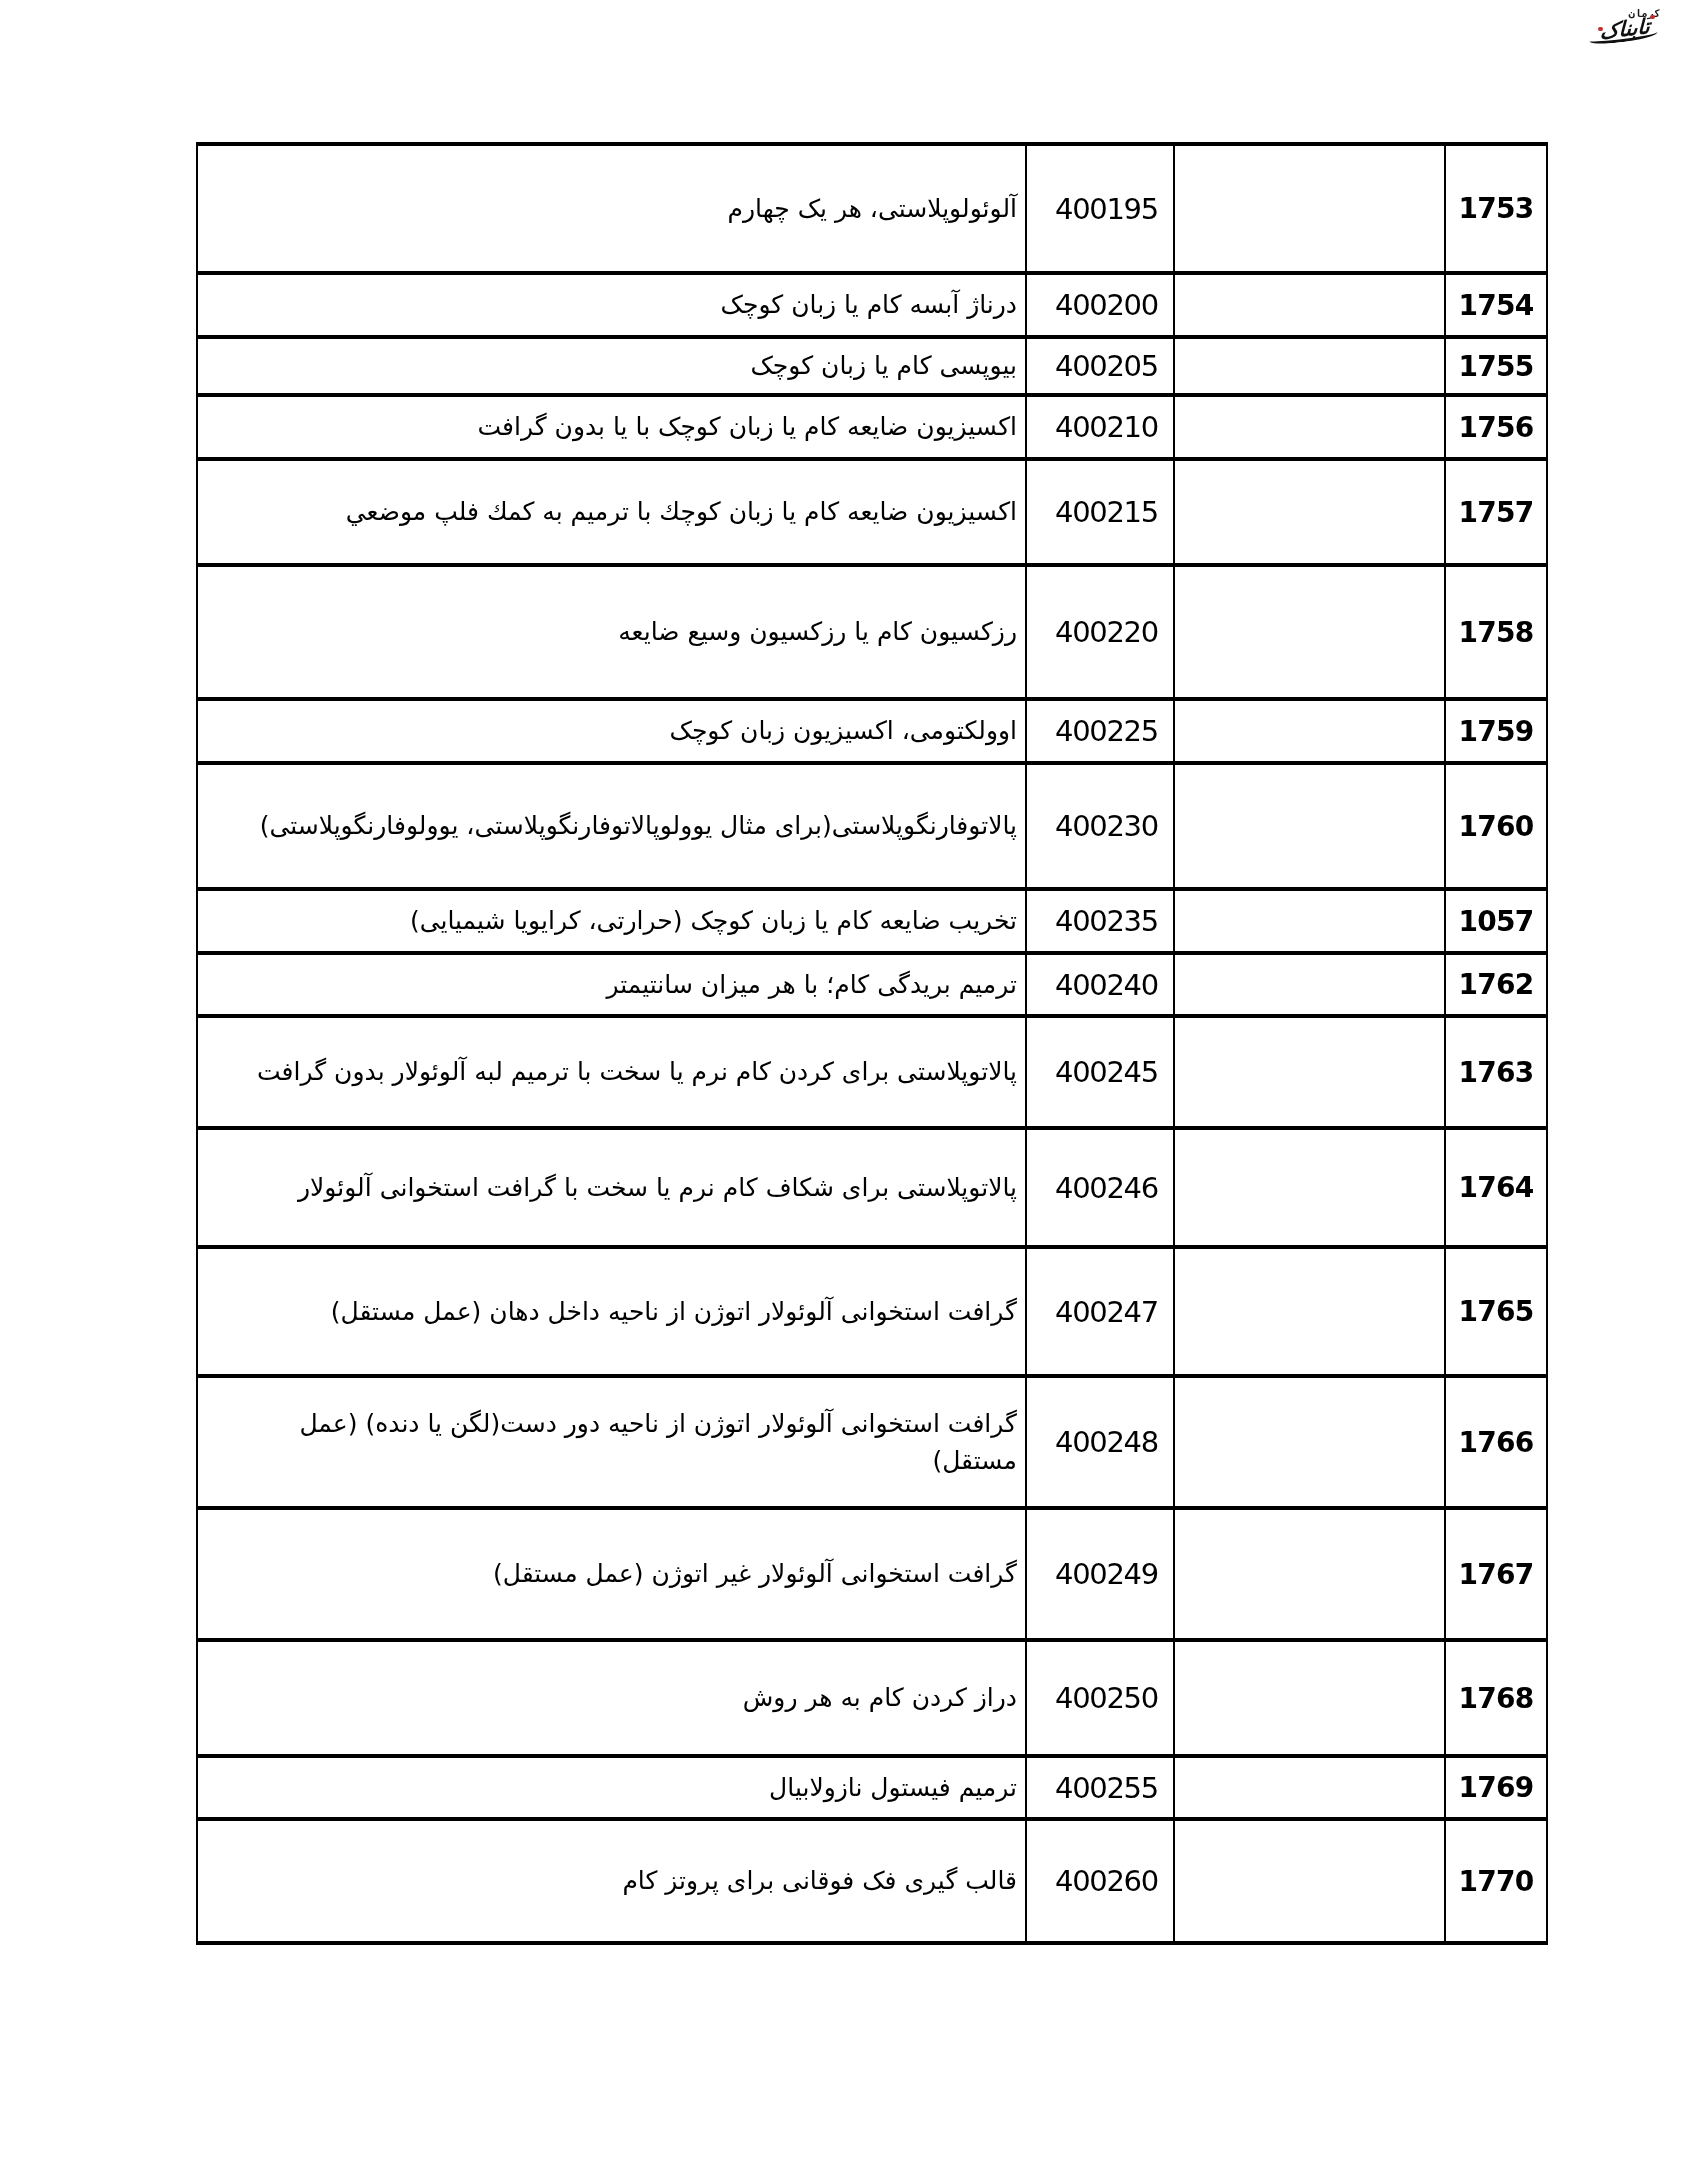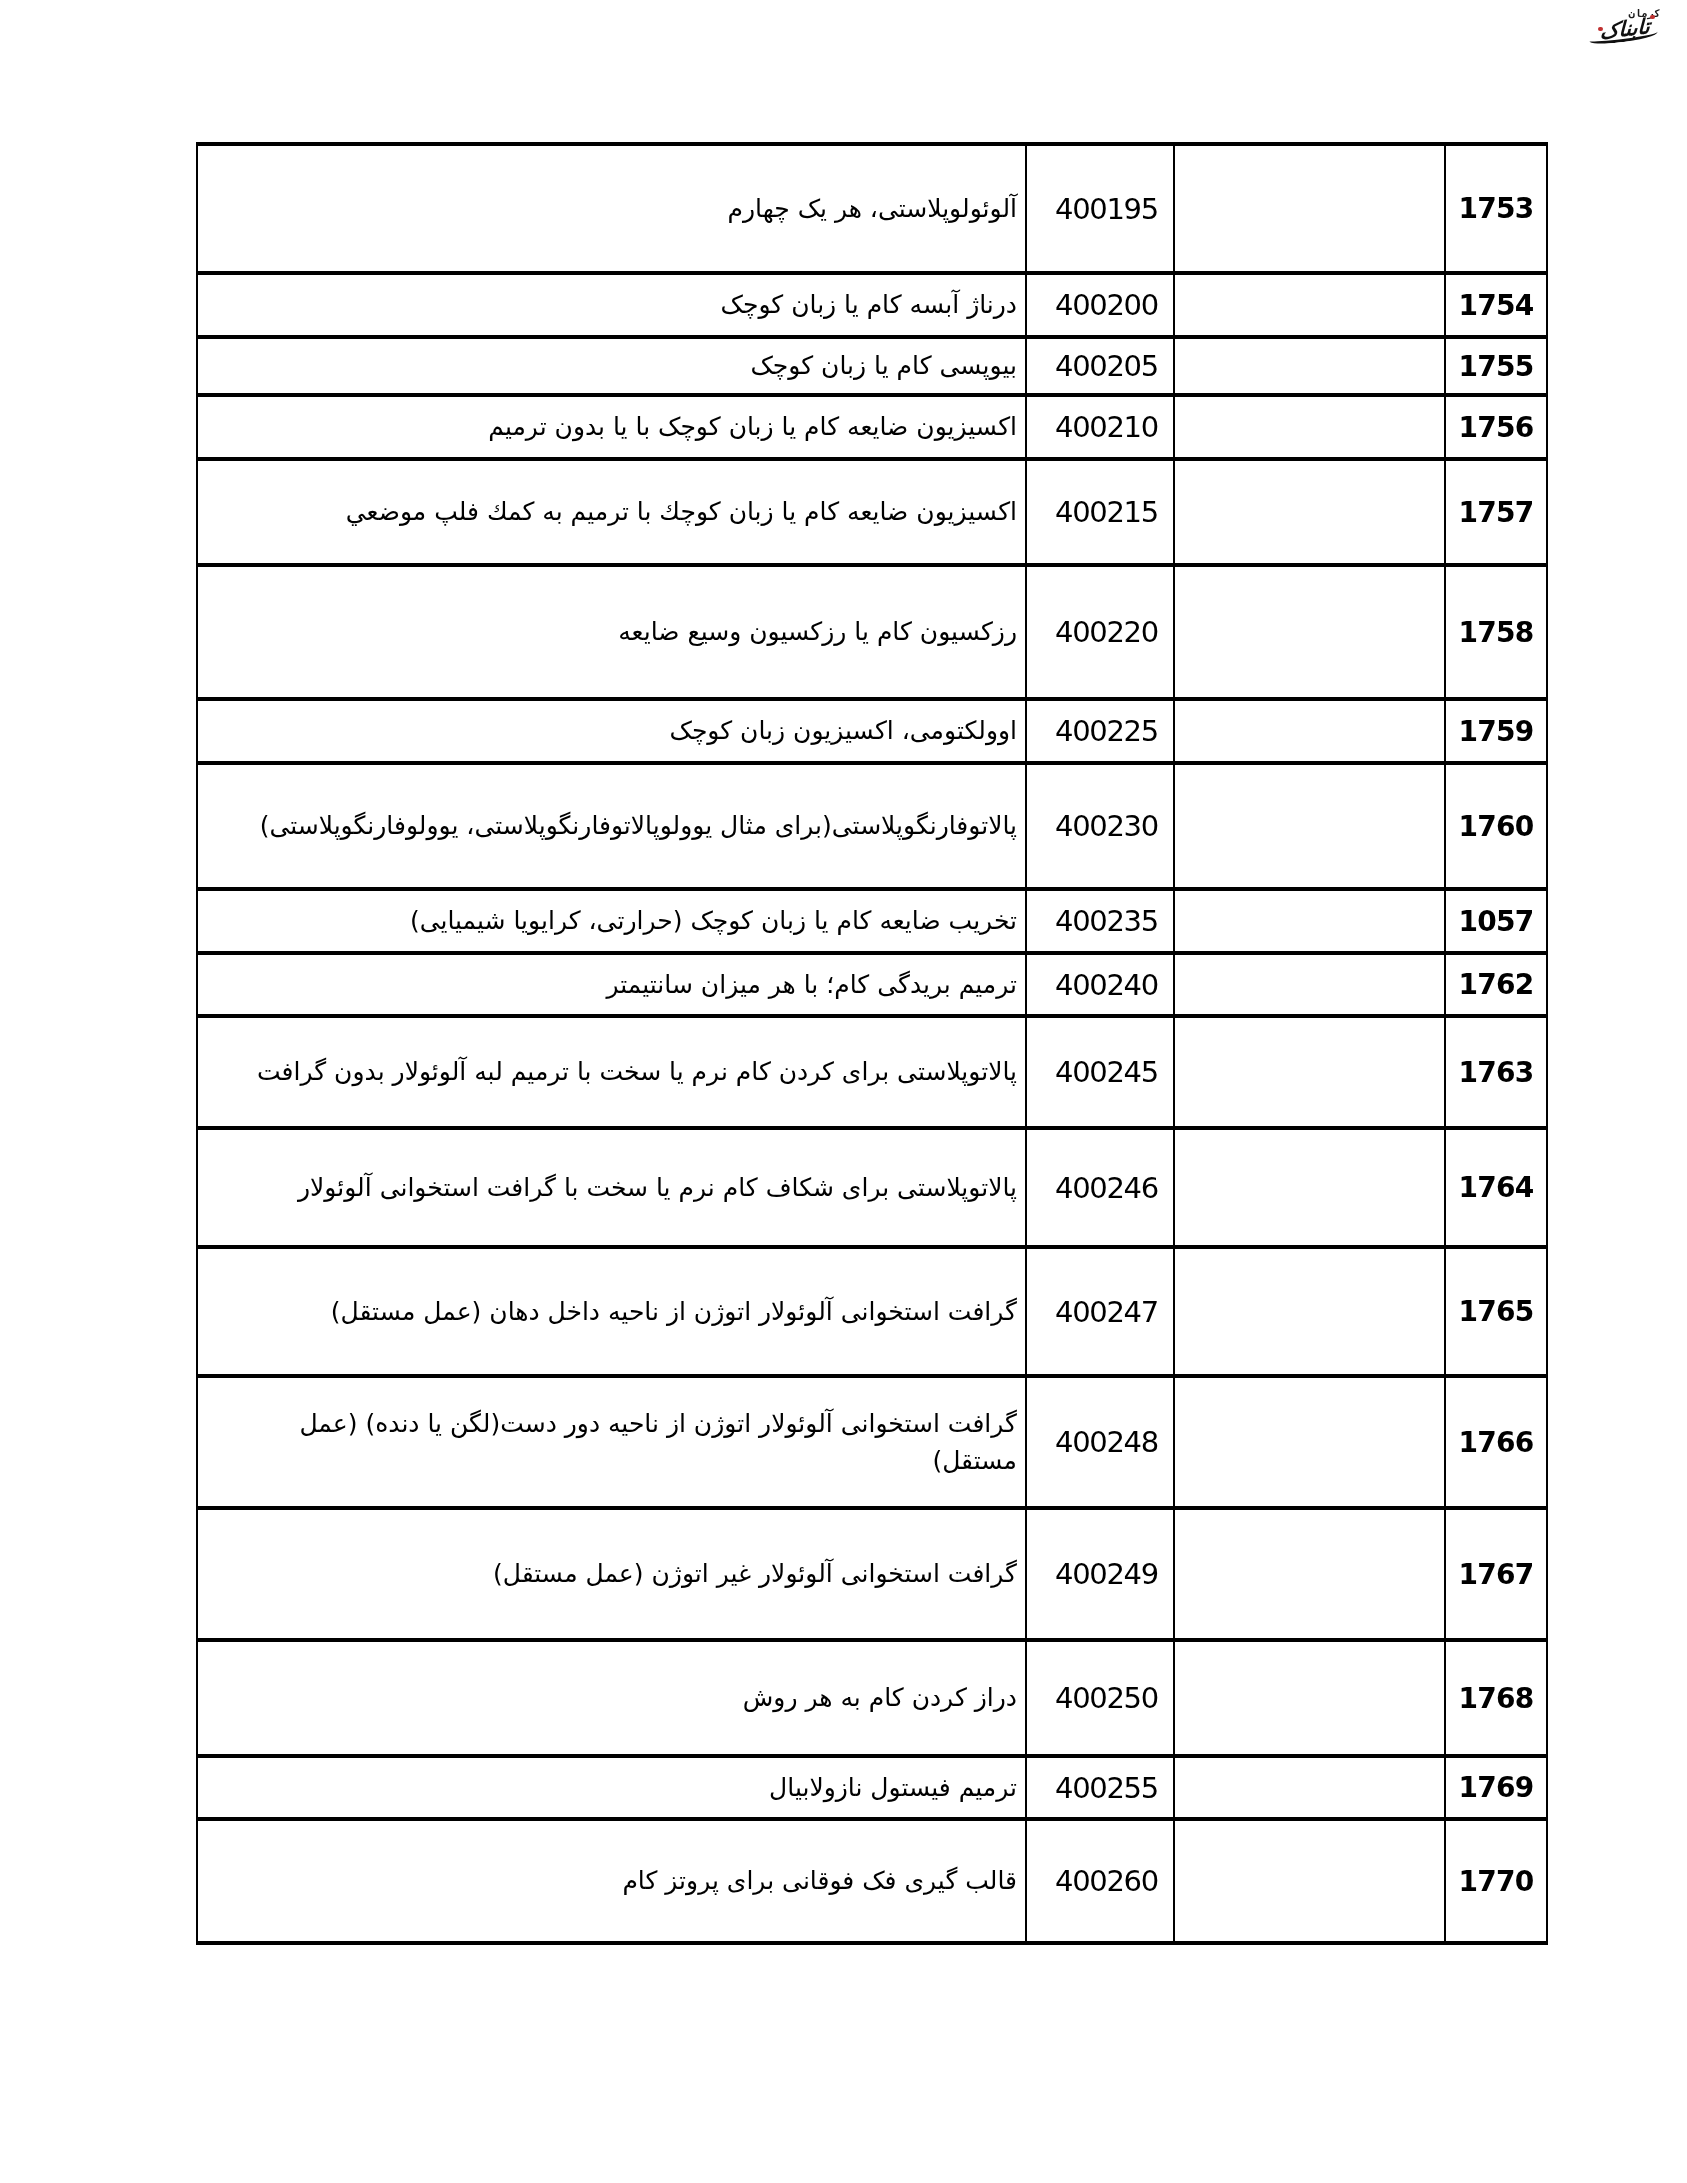--- a/index.html
+++ b/index.html
@@ -138,21 +138,21 @@
     <tr style="height:58px">
       <td class="num">1755</td>
       <td class="fee"></td>
       <td class="code">400205</td>
       <td class="desc">بیوپسی کام یا زبان کوچک</td>
     </tr>
     <tr style="height:64px">
       <td class="num">1756</td>
       <td class="fee"></td>
       <td class="code">400210</td>
-      <td class="desc">اکسیزیون ضایعه کام یا زبان کوچک با یا بدون ترمیم</td>
+      <td class="desc">اکسیزیون ضایعه کام یا زبان کوچک با یا بدون گرافت</td>
     </tr>
     <tr style="height:106px">
       <td class="num">1757</td>
       <td class="fee"></td>
       <td class="code">400215</td>
       <td class="desc">اکسیزیون ضایعه کام یا زبان کوچك با ترمیم به کمك فلپ موضعي</td>
     </tr>
     <tr style="height:134px">
       <td class="num">1758</td>
       <td class="fee"></td>

